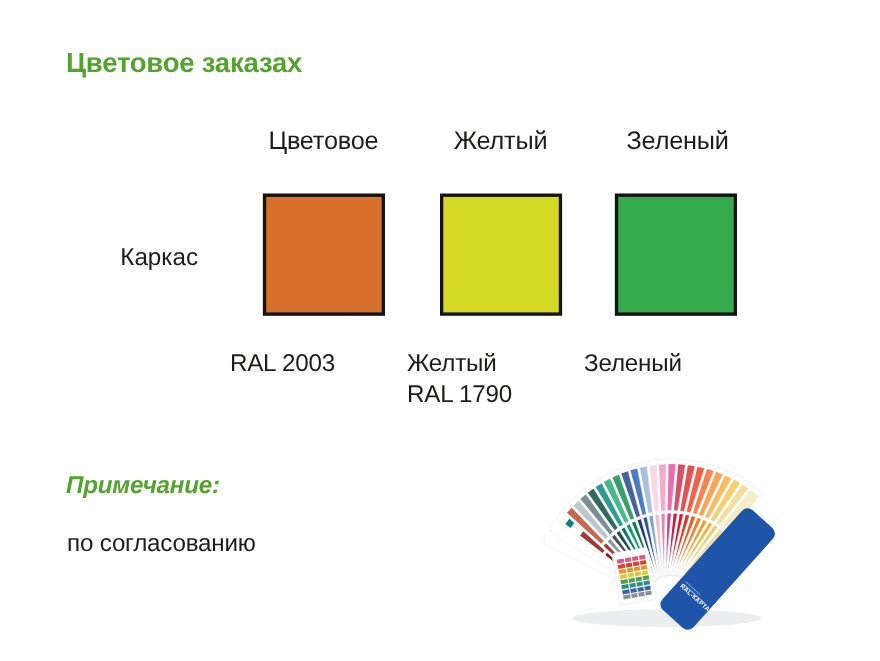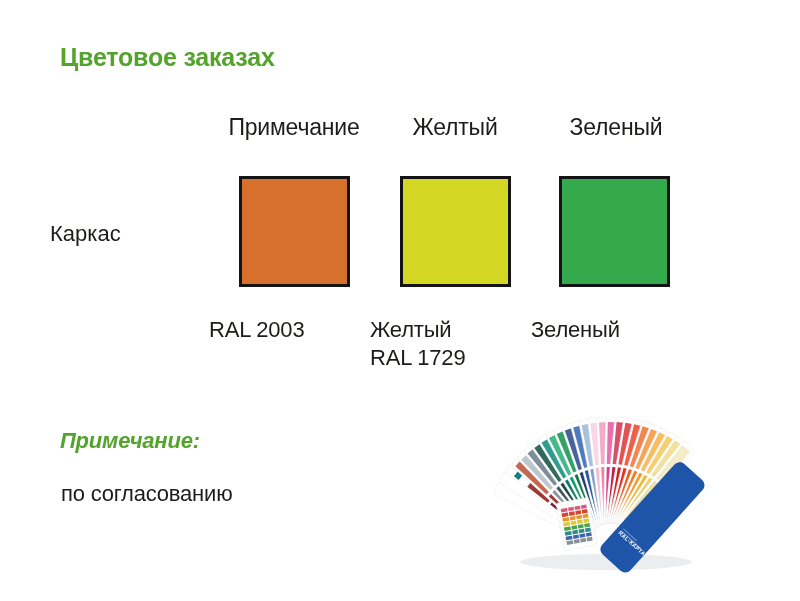--- a/index.html
+++ b/index.html
@@ -12,21 +12,21 @@
   .title{
     position:absolute;left:60px;top:43px;
     font-size:25px;font-weight:bold;letter-spacing:-0.2px;
   }
   .col-h{
     position:absolute;top:114px;width:170px;text-align:center;
     font-size:23px;letter-spacing:-0.2px;
   }
   .h0{left:209px;} .h1{left:370px;} .h2{left:531px;}
   .row-label{
-    position:absolute;left:50px;top:221px;width:130px;text-align:left;
+    position:absolute;left:50px;top:221px;width:130px;text-align:right;
     font-size:22px;
   }
   .swatch{
     position:absolute;top:176px;width:111px;height:111px;
     border:3px solid #141414;box-sizing:border-box;
   }
   .s0{left:239px;} .s1{left:400px;} .s2{left:559px;}
   .code{
     position:absolute;top:316px;width:170px;text-align:left;
     font-size:22px;line-height:28px;letter-spacing:-0.2px;
@@ -43,37 +43,37 @@
   .fan{position:absolute;left:486px;top:396px;width:230px;height:185px;}
   .bb{fill:#ffffff;stroke:#ebebeb;stroke-width:0.5;}
 </style>
 </head>
 <body>
 
 <div class="page">
 
   <div class="title" style="color: rgb(84, 163, 44);">Цветовое заказах</div>
 
-  <div class="col-h h0">Примечание</div>
+  <div class="col-h h0">Цветовое</div>
   <div class="col-h h1">Желтый</div>
   <div class="col-h h2">Зеленый</div>
 
   <div class="row-label">Каркас</div>
 
   <div class="swatch s0" style="background: rgb(216, 112, 45);"></div>
   <div class="swatch s1" style="background: rgb(213, 215, 37);"></div>
   <div class="swatch s2" style="background: rgb(52, 170, 76);"></div>
 
   <div class="code c0">
     <div>RAL 2003</div>
     <div></div>
   </div>
   <div class="code c1">
     <div>Желтый</div>
-    <div>RAL 1729</div>
+    <div>RAL 1790</div>
   </div>
   <div class="code c2">
     <div>Зеленый</div>
   </div>
 
   <div class="note-h" style="color: rgb(84, 163, 44);">Примечание:</div>
 
   <div class="note-body">
     <div>по согласованию</div>
   </div>

